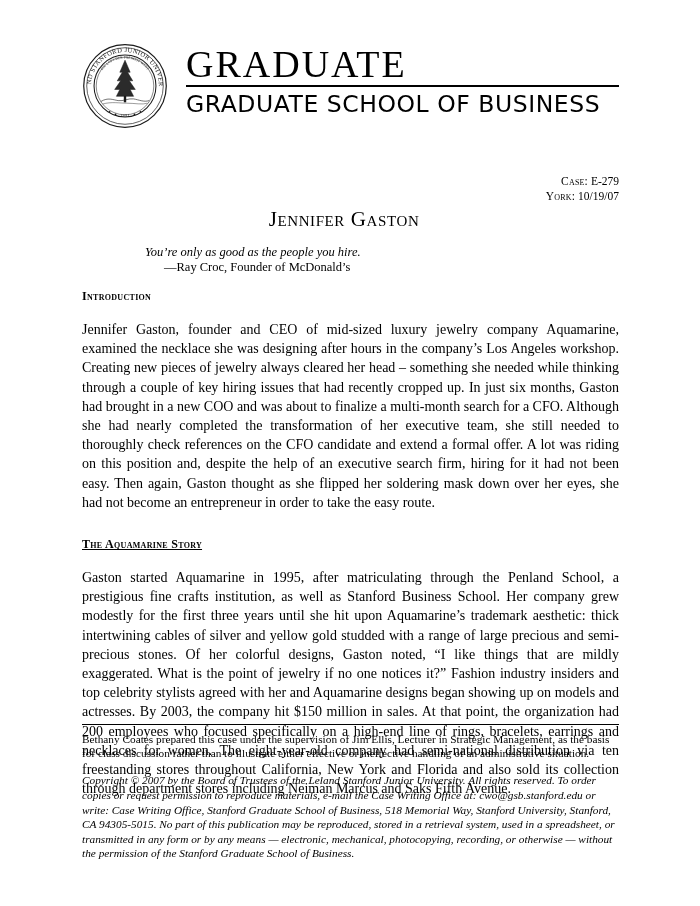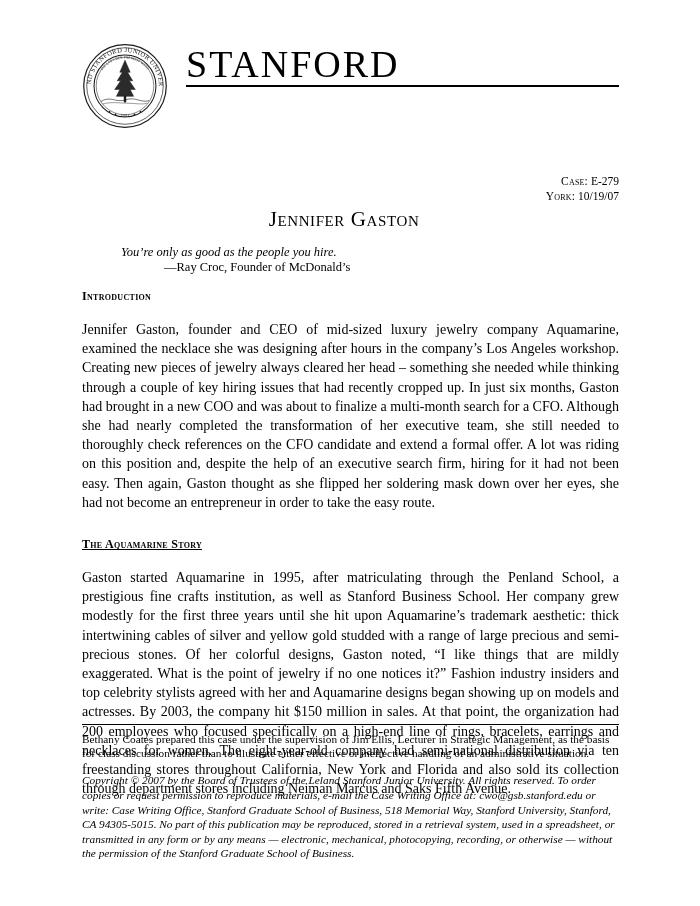--- a/index.html
+++ b/index.html
@@ -100,21 +100,21 @@
   }
 
   
   .epigraph {
     position: absolute;
     left: 121px;
     top: 245px;
     font-size: 12.5px;
     line-height: 15px;
   }
-  .epigraph .quote { font-style: italic; }
+  .epigraph .quote { font-style: italic; margin-left: 24px; }
   .epigraph .attrib {
     display: block;
     margin-left: 43px;
     font-style: normal;
   }
 
   
   .body-col {
     position: absolute;
     left: 82px;
@@ -203,22 +203,23 @@
           <circle cx="32" cy="80" r="1"></circle>
           <circle cx="39" cy="83" r="1"></circle>
           <circle cx="61" cy="83" r="1"></circle>
           <circle cx="68" cy="80" r="1"></circle>
         </g>
         <text x="50" y="86.5" font-family="'Liberation Serif',serif" font-size="5.2" text-anchor="middle" fill="#1a1a1a" letter-spacing="0.3">1891</text>
       </svg>
     </div>
 
     <div class="wordmark">
-      <div class="wordmark-stanford">STANFORD</div>
+      <div class="wordmark-stanford">GRADUATE</div>
       <div class="wordmark-rule"></div>
+      <div class="wordmark-gsb">GRADUATE SCHOOL OF BUSINESS</div>
     </div>
   </div>
 
   <div class="caseblock">
     <div>
       <span class="lbl">Case:</span>
       <span>E-279</span>
     </div>
     <div>
       <span class="lbl">York:</span>

